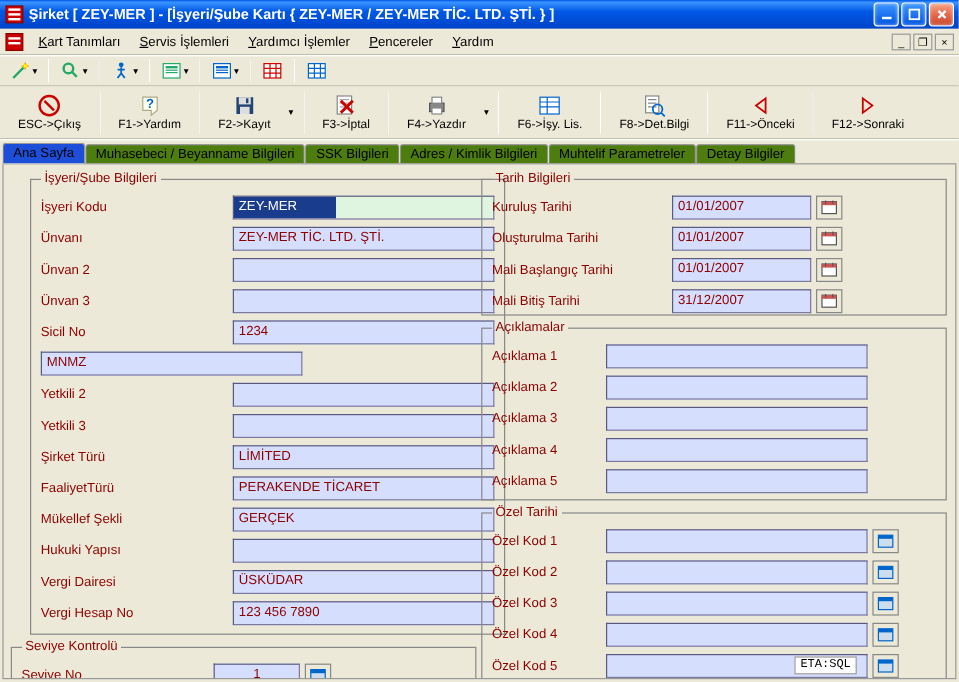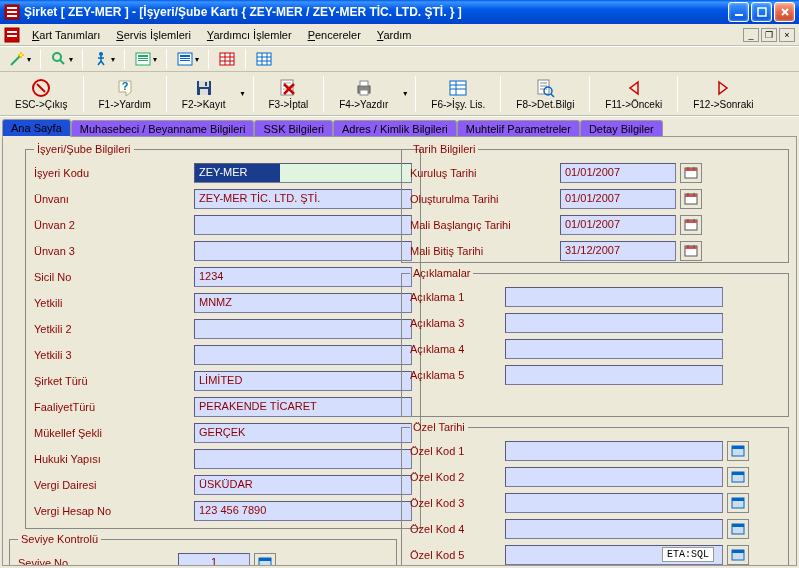--- a/index.html
+++ b/index.html
@@ -26,21 +26,21 @@
 .toolbar1 .sep { width:1px; height:20px; background:#c0c0b0; margin: 0 3px; border-right:1px solid #fff;}
 .toolbar2 { background: #ece9d8; height: 44px; border-bottom: 1px solid #c0c0b0; display:flex; align-items:flex-start; padding: 2px 6px; gap:4px;}
 .toolbar2 .bigbtn { display:flex; flex-direction:column; align-items:center; justify-content:center; height:40px; padding: 2px 8px; cursor:pointer; border:1px solid transparent;}
 .toolbar2 .bigbtn .ic { width:20px;height:20px;display:flex;align-items:center;justify-content:center;}
 .toolbar2 .bigbtn .lbl { font-size:10px; margin-top:1px;}
 .toolbar2 .sep { width:1px; height:36px; background:#c0c0b0; margin: 2px 2px; border-right:1px solid #fff;}
 .toolbar2 .dd { font-size:8px; color:#000; align-self:center; padding:0 2px;cursor:pointer;}
 .tabstrip { background: #ece9d8; border-top:1px solid #fff; height:20px; display:flex; align-items:flex-end; padding: 0 2px;}
 .tabstrip .tab { border: 1px solid #999; border-bottom: none; background:#ece9d8; padding: 2px 8px; margin-right:0; cursor:pointer; border-radius: 3px 3px 0 0; position:relative; top:1px;}
 .tabstrip .tab.active { background:#1d4ed8; border-bottom:1px solid #ece9d8; z-index:2; font-weight:normal;}
-.tabstrip .tab:not(.active){ background:#8b5cf6;margin-top:12px;}
+.tabstrip .tab:not(.active){ background:#4d7c0f;margin-top:12px;}
 .formarea { border:1px solid #999; border-top:1px solid #999; margin:0 2px; height:430px; position:relative; overflow:hidden; background:#ece9d8;}
 fieldset { border:1px solid #888; position:absolute; padding: 6px 8px 8px 8px; }
 fieldset legend { color:#8b0000; padding: 0 3px; font-size:11px;}
 .row { display:flex; align-items:center; height:24px; margin-bottom:2px;}
 .row .lbl { color:#8b0000; width:150px; font-size:11px;}
 .row .fld { background:#d6defd; border:1px solid #7a7aa0; border-top-color:#5a5a80; border-left-color:#5a5a80; height:20px; padding: 2px 4px; color:#8b0000; font-size:11px;}
 .row .fld.sel { background:linear-gradient(to right,#1a3c8c 0 85px,#e0f5e0 85px); color:#fff; }
 .row .fld.w72 { width:72px; text-align:center;}
 .row .lblB { color:#8b0000; width:130px; font-size:11px;}
 .row .lblC { color:#8b0000; width:105px; font-size:11px;}
@@ -311,21 +311,20 @@
       </div>
     <div class="row">
         <span class="lbl">Ünvan 3</span>
         <div class="fld"></div>
       </div>
     <div class="row">
         <span class="lbl">Sicil No</span>
         <div class="fld">1234</div>
       </div>
     <div class="row">
-        <span class="lbl">Yetkili</span>
         <div class="fld">MNMZ</div>
       </div>
     <div class="row">
         <span class="lbl">Yetkili 2</span>
         <div class="fld"></div>
       </div>
     <div class="row">
         <span class="lbl">Yetkili 3</span>
         <div class="fld"></div>
       </div>
@@ -417,20 +416,24 @@
       </div>
   </fieldset>
 
   <fieldset class="fs4">
     <legend>Açıklamalar</legend>
     <div class="row">
         <span class="lblC">Açıklama 1</span>
         <div class="fld"></div>
       </div>
     <div class="row">
+        <span class="lblC">Açıklama 2</span>
+        <div class="fld"></div>
+      </div>
+    <div class="row">
         <span class="lblC">Açıklama 3</span>
         <div class="fld"></div>
       </div>
     <div class="row">
         <span class="lblC">Açıklama 4</span>
         <div class="fld"></div>
       </div>
     <div class="row">
         <span class="lblC">Açıklama 5</span>
         <div class="fld"></div>

